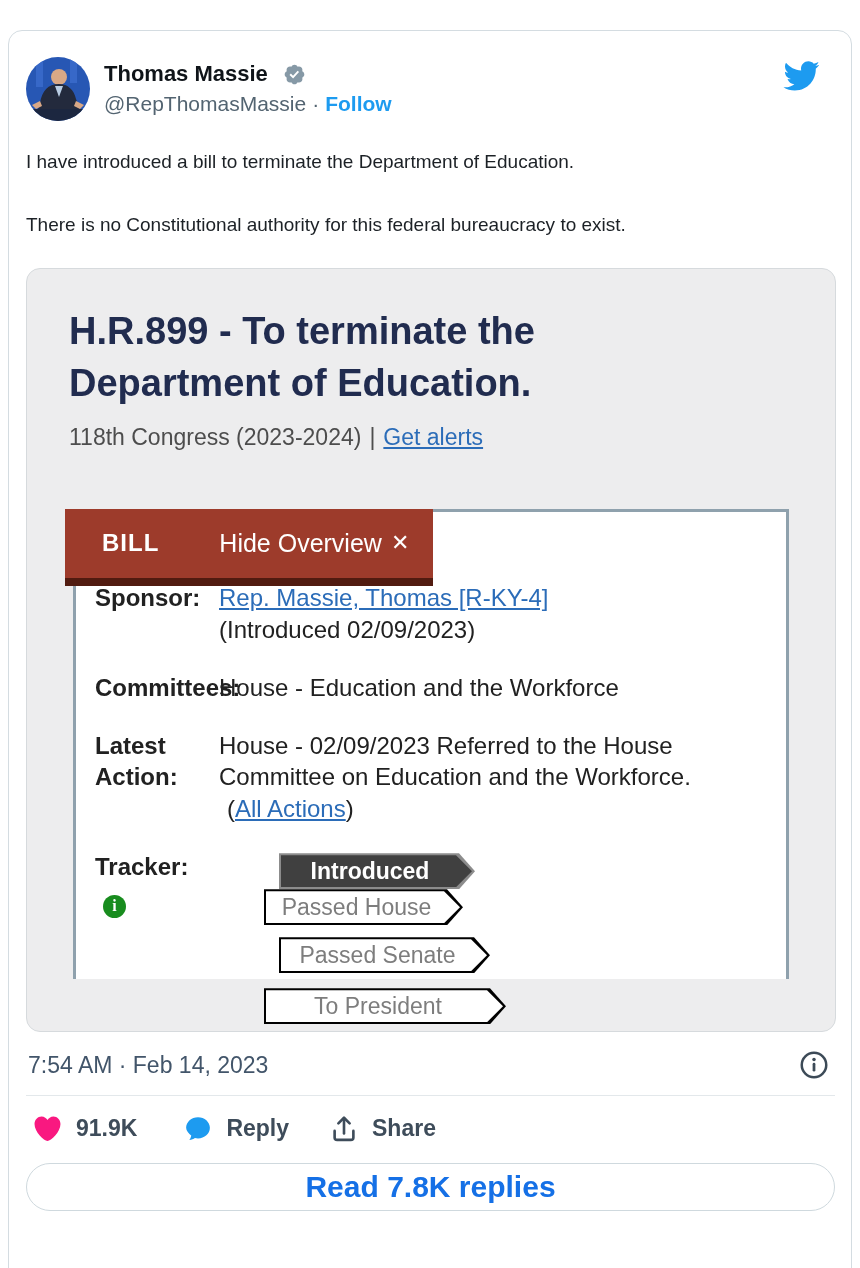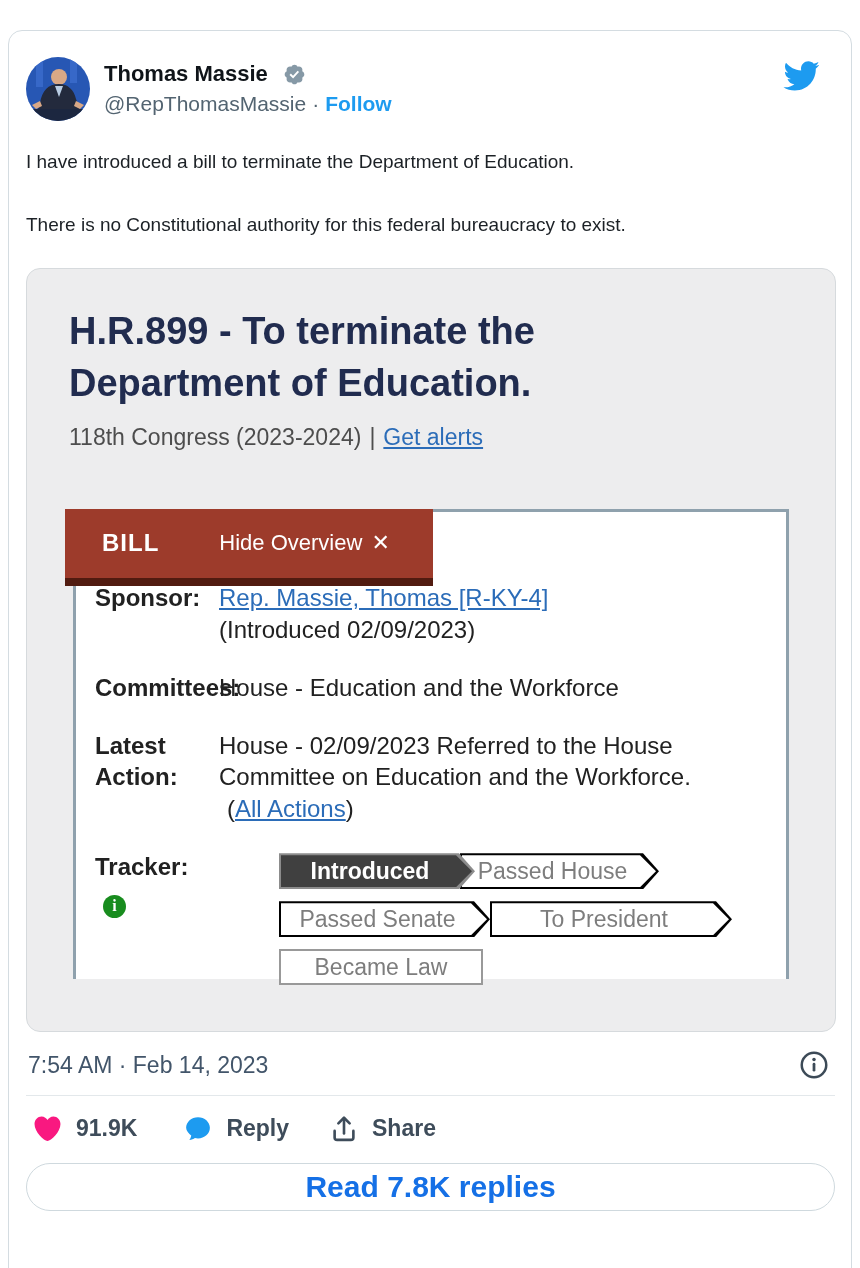--- a/index.html
+++ b/index.html
@@ -31,37 +31,37 @@
   .bill-title { font-size:38px; font-weight:bold; color:#212c4f; line-height:1.36; max-width:580px; }
   .bill-sub { margin-top:14px; font-size:23px; color:#4d4d4d; }
   .bill-sub .pipe { margin:0 8px; }
   .link { color:#2b6cb8; text-decoration:underline; cursor:pointer; }
 
   .bill-area { position:relative; margin-top:58px; margin-left:-2px; }
   .tab { position:absolute; left:-2px; top:0; width:368px; height:77px; background:#9d3b2b;
          border-bottom:8px solid #511b10; z-index:2; display:flex; align-items:center;
          padding-left:37px; color:#fff; }
   .tab-bill { font-size:24px; font-weight:bold; letter-spacing:1px; }
-  .tab-hide { margin-left:60px; font-size:22px; cursor:pointer; }
+  .tab-hide { margin-left:60px; font-size:25px; cursor:pointer; }
   .tab-x { font-weight:bold; font-size:22px; margin-left:9px; cursor:pointer; }
 
   .panel { position:relative; z-index:1; margin-left:6px; margin-top:40px; width:716px; height:470px;
            background:#fff; border:3px solid #8fa1ad; border-bottom:none; }
   .grid { display:grid; grid-template-columns:124px 1fr; row-gap:26px;
           padding:70px 70px 0 19px; font-size:24px; color:#212121; line-height:1.33; }
   .lbl { font-weight:bold; }
   .val { max-width:500px; }
   .val .block { display:block; }
 
   
   .green-i { display:inline-flex; width:23px; height:23px; border-radius:50%; background:#188c1e;
              color:#fff; font:bold 16px "Liberation Serif",serif; align-items:center; justify-content:center;
              margin-left:8px; vertical-align:-4px; cursor:pointer; }
   .tracker { margin-left:60px; margin-top:2px; }
-  .trow { display:flex; }
+  .trow { display:flex;flex-direction:column; }
   .trow + .trow { margin-top:12px;gap:15px; }
   .step { position:relative; height:36px; display:flex; align-items:center; justify-content:center;
           clip-path:polygon(0 0, calc(100% - 16px) 0, 100% 50%, calc(100% - 16px) 100%, 0 100%);
           background:#000000; font-size:23px; }
   .step::before { content:""; position:absolute; left:2px; top:2px; right:3px; bottom:2px;
           clip-path:polygon(0 0, calc(100% - 16px) 0, 100% 50%, calc(100% - 16px) 100%, 0 100%);
           background:#fff; }
   .step span { position:relative; z-index:1; color:#7d7d7d; padding-right:14px; }
   .step.active { background:#8c8c8c; }
   .step.active::before { background:#404040; }

